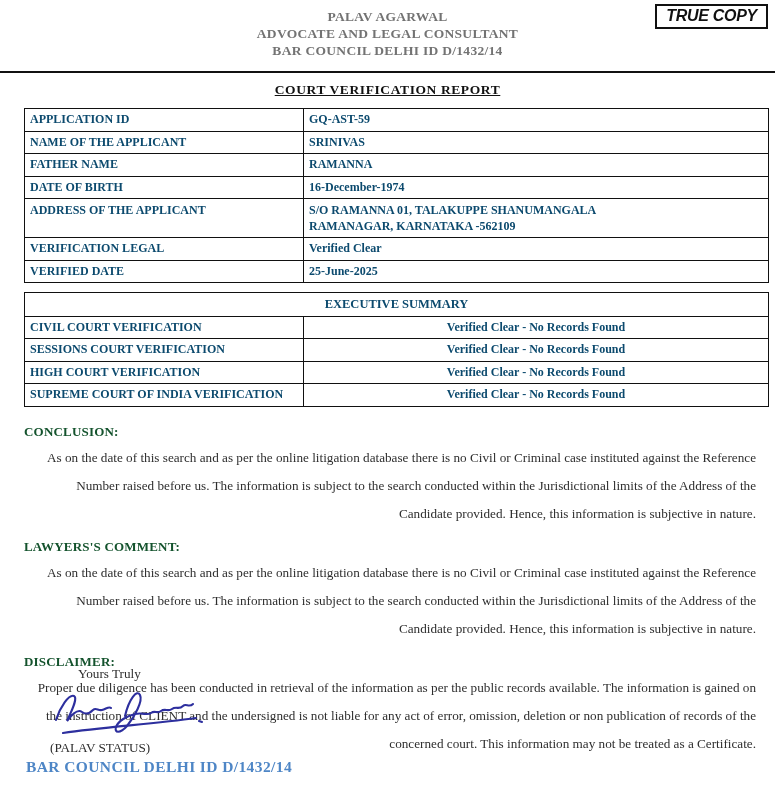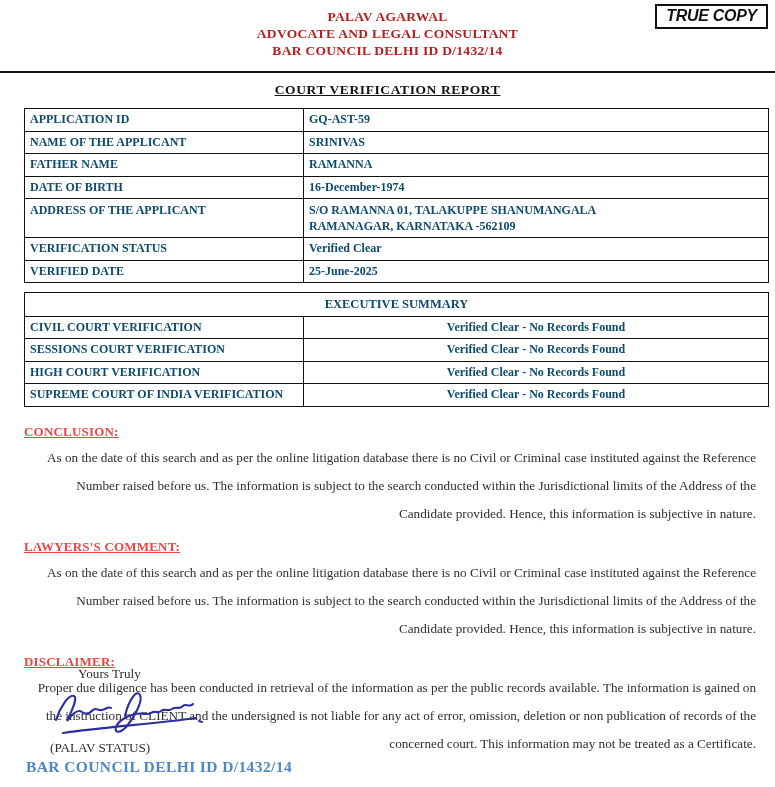--- a/index.html
+++ b/index.html
@@ -32,38 +32,38 @@
   .summary-table { top:292px; }
   td { border:1.8px solid #111; font-weight:bold; font-size:12px; line-height:15.5px;
        padding:3px 5px; color:#0c4a6e;margin-top:44px; }
   .details-table td.lbl { width:279px; }
   .details-table td.val { }
   .summary-table td.lbl { width:279px; }
   .summary-table td.val-center { text-align:center; }
   .sum-head { text-align:center; font-size:12.5px; padding:3.5px 5px; }
   .sections { position:absolute; top:424px; left:24px; width:732px; }
   .sec-heading {
-    font-weight:bold; font-size:13px; text-decoration:underline;
-    color:#ef4444; margin-bottom:4px; letter-spacing:0.2px;
+    font-weight:bold; font-size:13px; 
+    color:#14532d; margin-bottom:4px; letter-spacing:0.2px;
   }
   .sec-body { font-size:13.2px; line-height:28px; color:#2e2e2e; margin-bottom:11px; text-align:right; }
   .salutation { position:absolute; top:666px; left:78px; font-size:13.2px; color:#2e2e2e; }
   .signature { position:absolute; top:683px; left:46px; }
   .signer-name { position:absolute; top:740px; left:50px; font-size:13.2px; color:#2e2e2e; }
   .signer-id {
     position:absolute; top:758px; left:26px; font-weight:bold; font-size:15.5px;
     letter-spacing:0.4px;
   }
 </style>
 </head>
 <body>
 
 <div class="page">
 
-  <div class="letterhead" style="color: #b91c1c;">
+  <div class="letterhead" style="color: #737373;">
     <div>PALAV AGARWAL</div>
     <div>ADVOCATE AND LEGAL CONSULTANT</div>
     <div>BAR COUNCIL DELHI ID D/1432/14</div>
   </div>
 
   <div class="stamp">TRUE COPY</div>
 
   <div class="rule"></div>
 
   <div class="title">COURT VERIFICATION REPORT</div>
@@ -84,21 +84,21 @@
     </tr>
     <tr>
       <td class="lbl">DATE OF BIRTH</td>
       <td class="val">16-December-1974</td>
     </tr>
     <tr>
       <td class="lbl" style="vertical-align:top; padding-top:4px;">ADDRESS OF THE APPLICANT</td>
       <td class="val" style="height:39px; vertical-align:top; padding-top:4px; padding-right:120px;">S/O RAMANNA 01, TALAKUPPE SHANUMANGALA RAMANAGAR, KARNATAKA -562109</td>
     </tr>
     <tr>
-      <td class="lbl">VERIFICATION STATUS</td>
+      <td class="lbl">VERIFICATION LEGAL</td>
       <td class="val">Verified Clear</td>
     </tr>
     <tr>
       <td class="lbl">VERIFIED DATE</td>
       <td class="val" style="vertical-align:top;">25-June-2025</td>
     </tr>
   </tbody>
     </table>
 
   <table class="summary-table">

